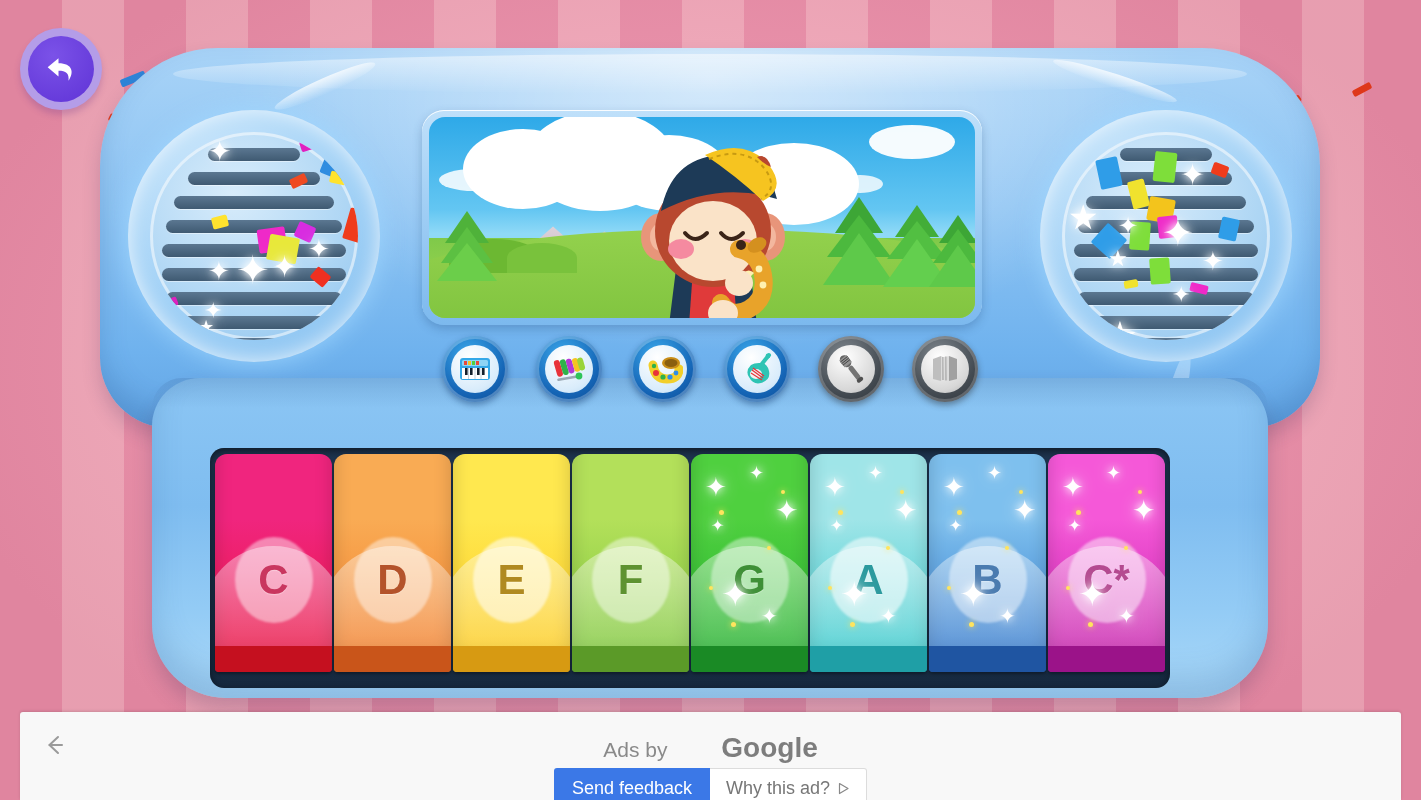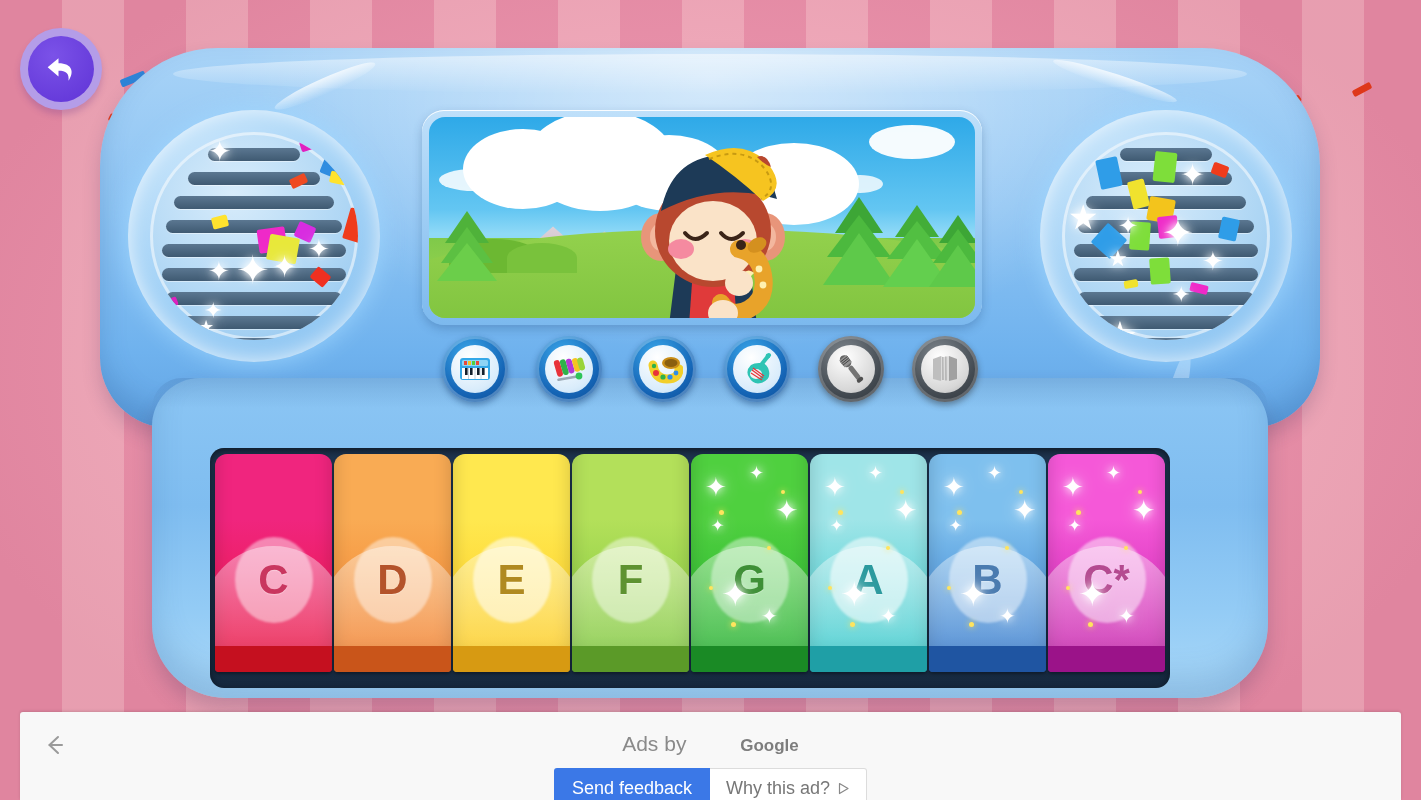--- a/index.html
+++ b/index.html
@@ -181,21 +181,21 @@
   
   #ad-bar {
     position: absolute; left: 20px; right: 20px; bottom: 0; height: 88px;
     background: #f8f8f8; border-radius: 3px 3px 0 0;
     box-shadow: 0 -1px 3px rgba(0,0,0,.13);
     z-index: 60;
   }
   #ad-back { position: absolute; left: 22px; top: 20px; width: 26px; height: 26px; cursor: pointer; }
   #ad-back svg { width: 26px; height: 26px; }
   #ads-by { position: absolute; left: 0; right: 0; top: 20px; text-align: center; font-size: 21px; color: #8a8a8a; }
-  #ads-by b { font-weight: bold; color: #7d7d7d; font-size: 17px; margin-left: 48px; }
+  #ads-by b { font-weight: bold; color: #7d7d7d; font-size: 28px; margin-left: 48px; }
   #ad-buttons { position: absolute; left: 0; right: 0; top: 56px; display: flex; justify-content: center; gap: 0; }
   #send-feedback {
     background: #3b78e7; color: #fff; font-size: 18px;
     padding: 9px 18px; border: none; border-radius: 3px 0 0 3px; cursor: pointer;
   }
   #why-this-ad {
     background: #fff; color: #777; font-size: 18px;
     padding: 9px 16px; border: 1px solid #dcdcdc; border-left: none; border-radius: 0 3px 3px 0; cursor: pointer;
     display: flex; align-items: center; gap: 7px;
   }

